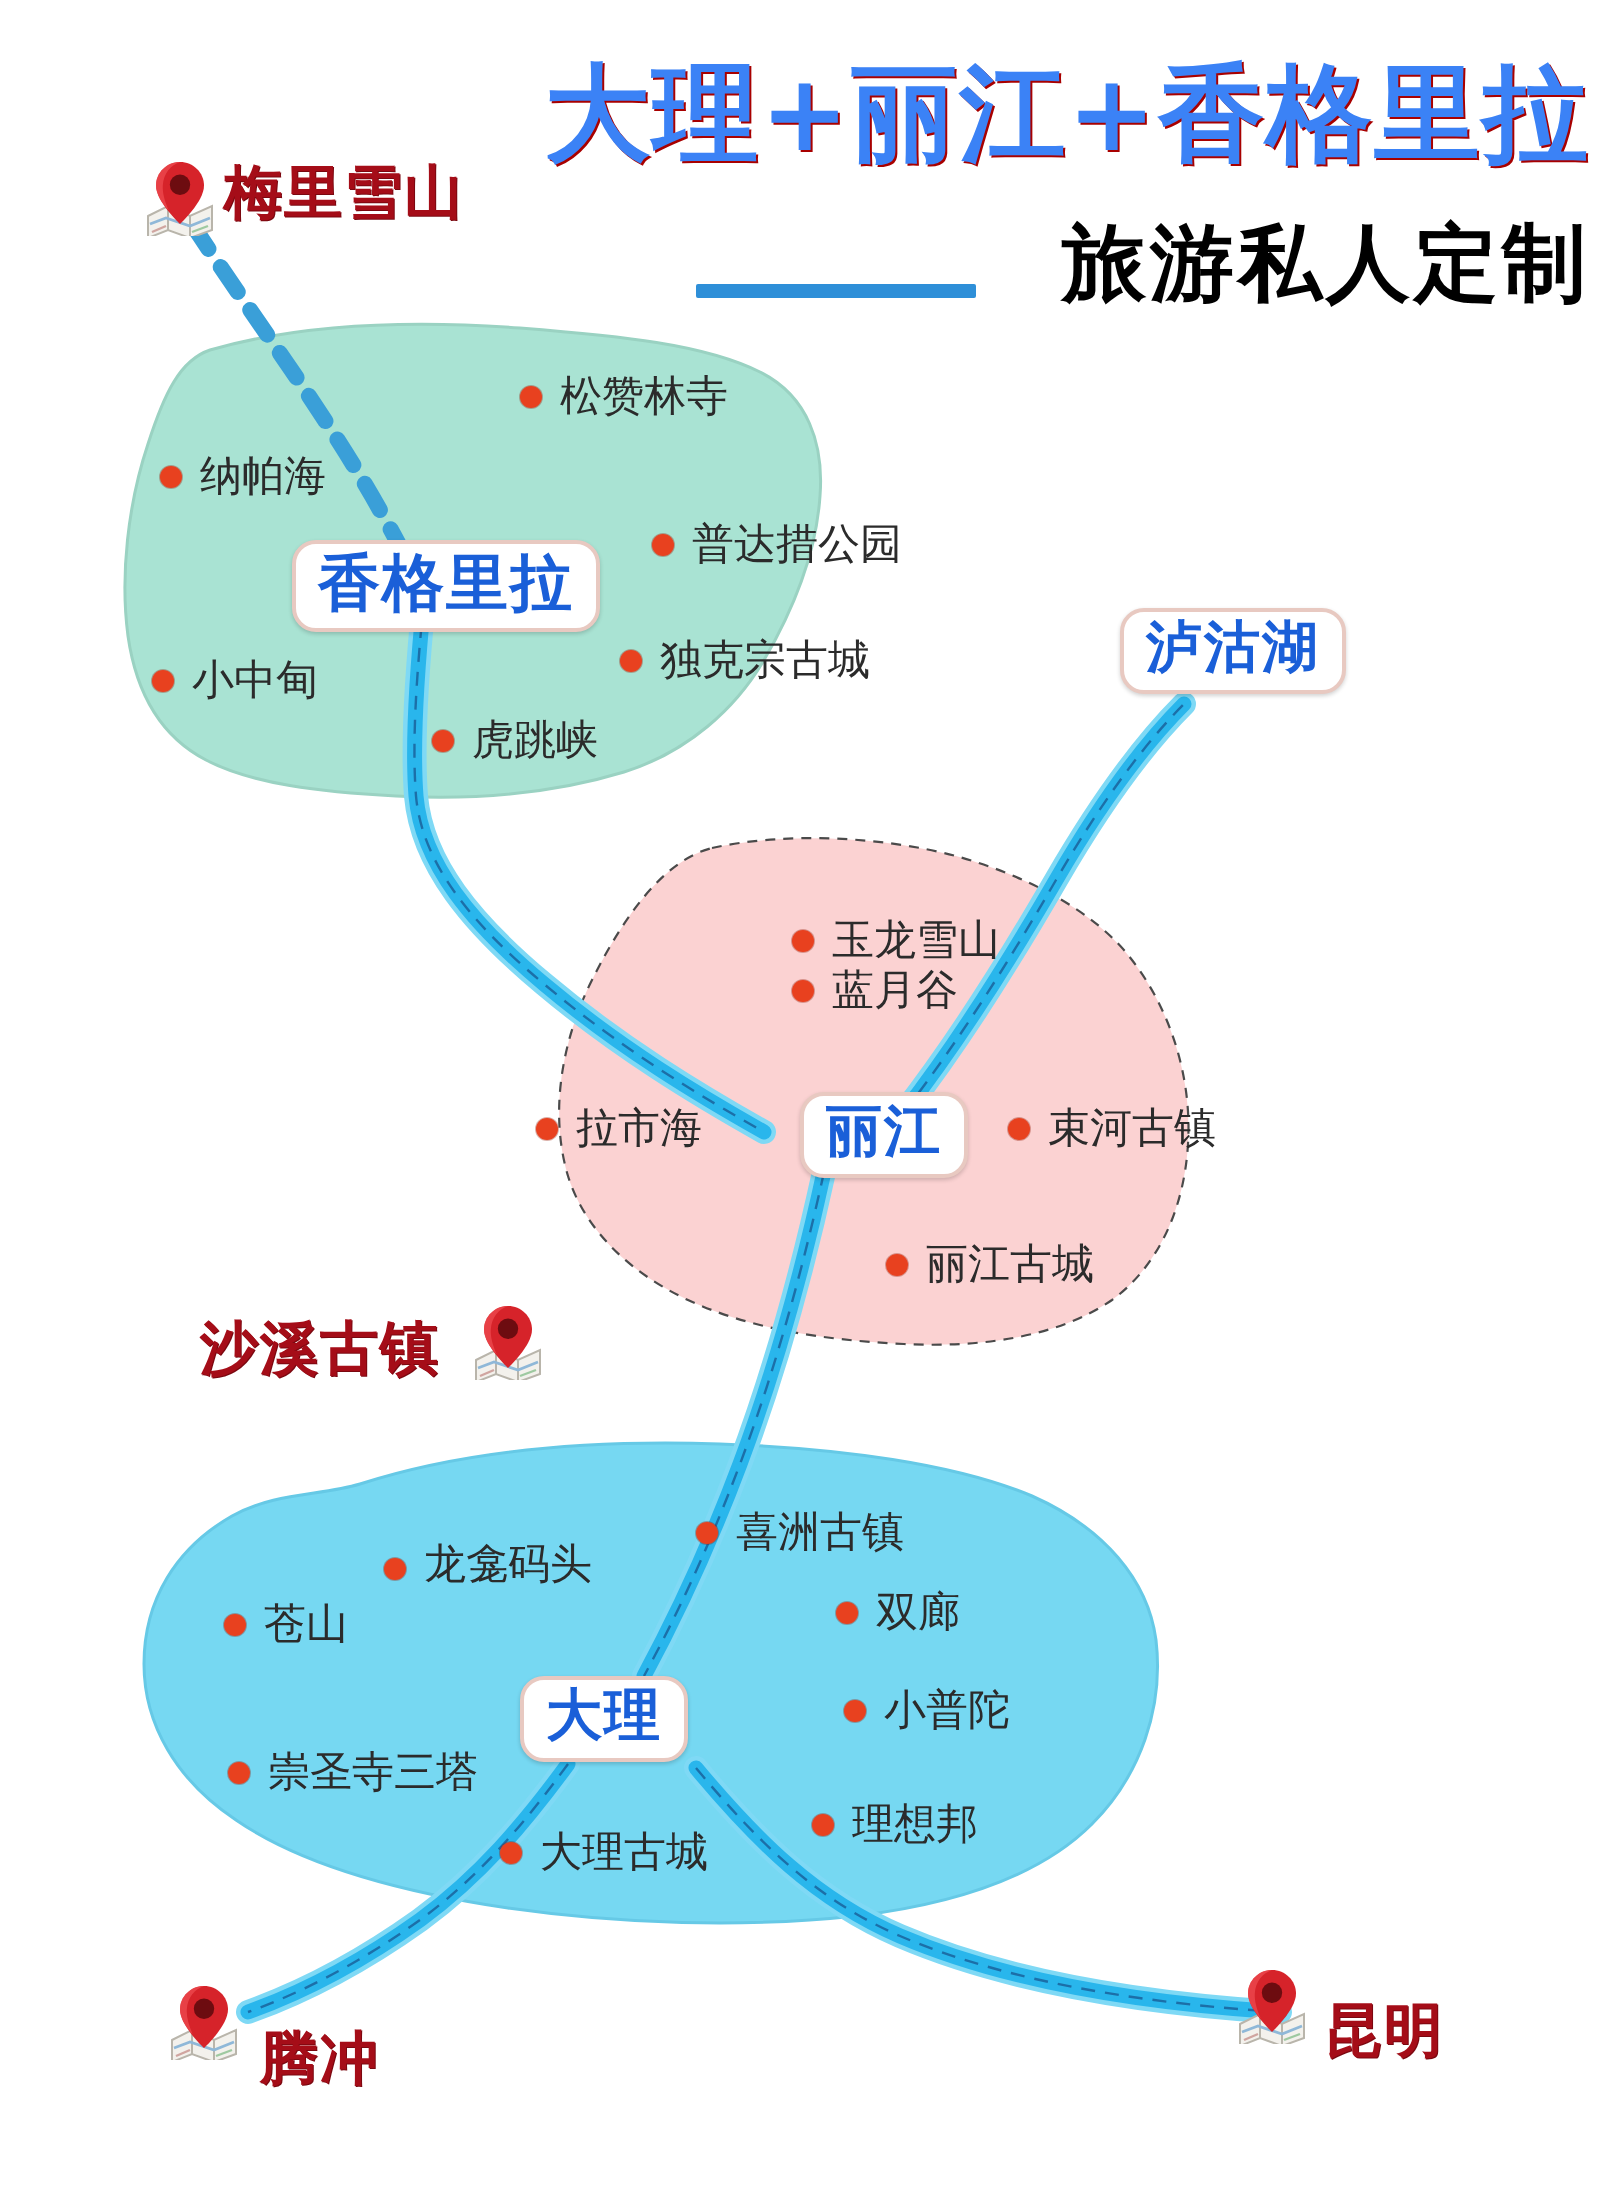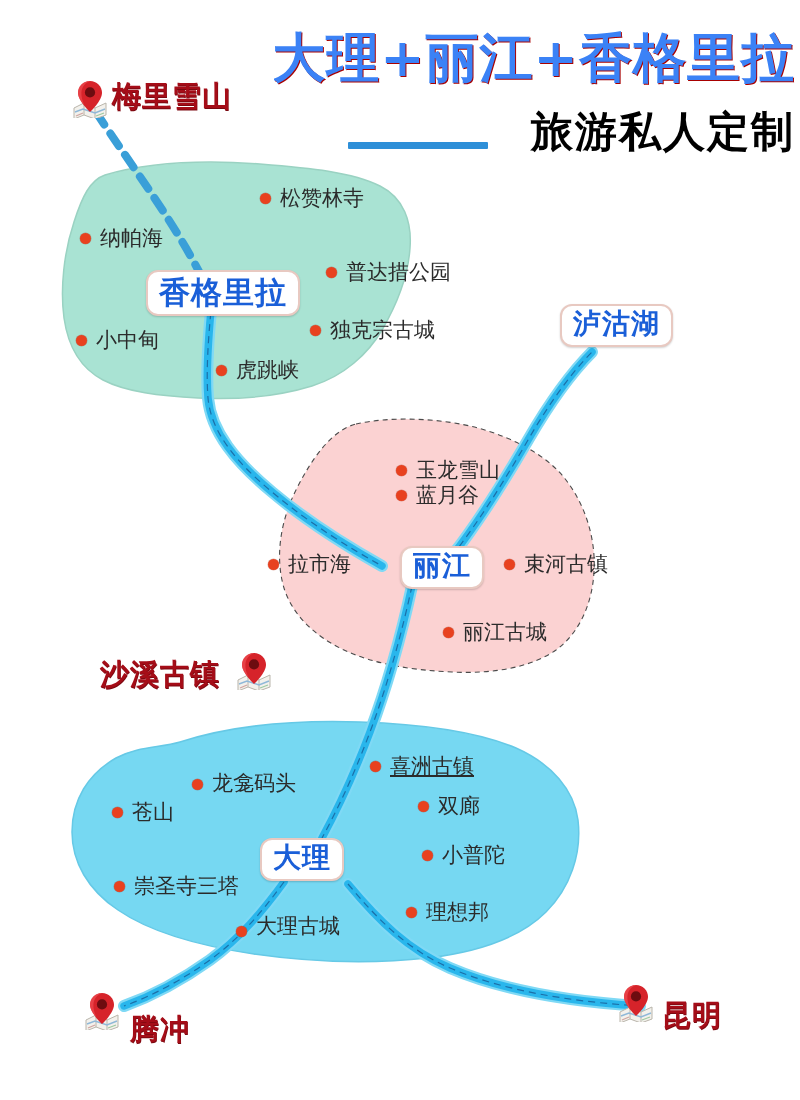--- a/index.html
+++ b/index.html
@@ -213,21 +213,21 @@
   </div>
   <div class="poi" style="left:504px;top:554px;">
     <span class="dot"></span>
     <span>束河古镇</span>
   </div>
   <div class="poi" style="left:443px;top:622px;">
     <span class="dot"></span>
     <span>丽江古城</span>
   </div>
 
-  <div class="poi" style="left:370px;top:756px;text-decoration:underline;">
+  <div class="poi" style="left:348px;top:756px;">
     <span class="dot"></span>
     <span>喜洲古镇</span>
   </div>
   <div class="poi" style="left:192px;top:774px;font-family:Liberation Mono, monospace;">
     <span class="dot"></span>
     <span>龙龛码头</span>
   </div>
   <div class="poi" style="left:418px;top:796px;">
     <span class="dot"></span>
     <span>双廊</span>
@@ -241,21 +241,21 @@
     <span>小普陀</span>
   </div>
   <div class="poi" style="left:114px;top:876px;">
     <span class="dot"></span>
     <span>崇圣寺三塔</span>
   </div>
   <div class="poi" style="left:406px;top:902px;">
     <span class="dot"></span>
     <span>理想邦</span>
   </div>
-  <div class="poi" style="left:236px;top:916px;align-items:flex-end;">
+  <div class="poi" style="left:250px;top:916px;">
     <span class="dot"></span>
     <span>大理古城</span>
   </div>
 
   <div class="ep-name" style="position:absolute;left:112px;top:77px;">梅里雪山</div>
 
   <div class="ep-name" style="position:absolute;left:100px;top:655px;">沙溪古镇</div>
 
   <div class="ep-name" style="position:absolute;left:130px;top:1010px;">腾冲</div>
 

